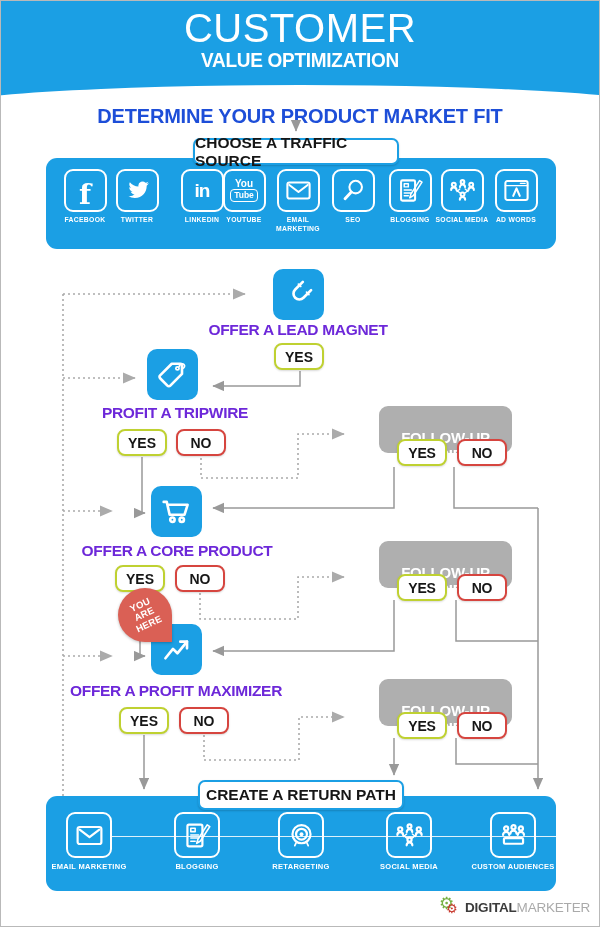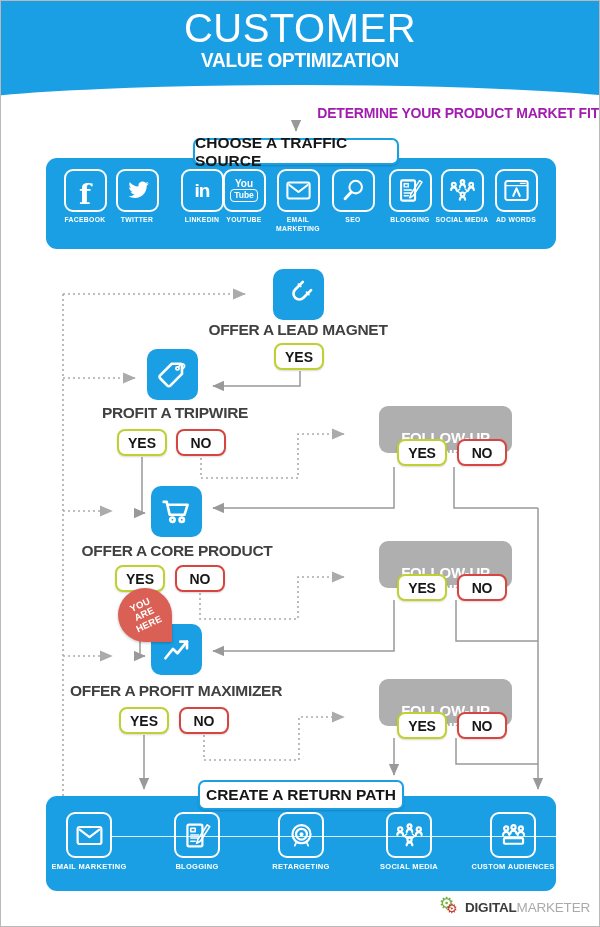--- a/index.html
+++ b/index.html
@@ -5,21 +5,21 @@
   html,body{margin:0;padding:0;background:#fff;}
   body{font-family:"Liberation Sans", sans-serif;}
   .canvas{position:relative;width:600px;height:927px;background:#fff;border:1px solid #b9b9b9;box-sizing:border-box;overflow:hidden;}
 
   
   .header{position:absolute;left:0;top:0;width:100%;height:98px;background:#1b9fe4;overflow:hidden;text-align:center;}
   .header .curve{position:absolute;top:84px;left:-60px;width:720px;height:46px;background:#fff;border-radius:50%;}
   .h-title{margin:0;padding-top:6px;color:#fff;font-size:40px;font-weight:normal;letter-spacing:.5px;line-height:1.05;}
   .h-sub{margin:0;color:#fff;font-size:20px;font-weight:bold;letter-spacing:-.3px;transform:scaleX(.95);}
 
-  .determine{position:absolute;top:104px;left:0;width:100%;text-align:right;font-size:14px;font-weight:bold;color:#a21caf;letter-spacing:-.2px;}
+  .determine{position:absolute;top:104px;left:0;width:100%;text-align:center;font-size:20px;font-weight:bold;color:#1d4ed8;letter-spacing:-.2px;}
 
   .white-pill{position:absolute;background:#fff;border:2.5px solid #1b9fe4;border-radius:7px;display:flex;align-items:center;justify-content:center;font-weight:bold;color:#161616;box-shadow:0 1px 2px rgba(0,0,0,.18);z-index:4;box-sizing:border-box;}
   .choose{left:192px;top:137px;width:206px;height:27px;font-size:15.5px;}
   .return-pill{left:197px;top:779px;width:206px;height:30px;font-size:15.5px;}
 
   
   .panel{position:absolute;background:#1b9fe4;border-radius:11px;z-index:2;}
   .traffic-panel{left:45px;top:157px;width:510px;height:91px;}
   .return-panel{left:45px;top:795px;width:510px;height:95px;}
   .tcol{position:absolute;transform:translateX(-50%);width:56px;text-align:center;}
@@ -34,21 +34,21 @@
   .r-icon svg{width:31px;height:31px;}
   .fb-f{color:#fff;font-family:"DejaVu Serif",serif;font-size:28px;font-weight:bold;line-height:1;margin-top:8px;}
   .in-txt{color:#fff;font-size:19px;font-weight:bold;letter-spacing:-1px;}
   .yt-wrap{display:flex;flex-direction:column;align-items:center;line-height:1;}
   .yt-you{color:#fff;font-size:10px;font-weight:bold;}
   .yt-tube{color:#fff;font-size:8.5px;font-weight:bold;border:1.4px solid #fff;border-radius:4px;padding:1px 3px;margin-top:0;}
 
   
   .node-icon{position:absolute;width:51px;height:51px;background:#1b9fe4;border-radius:10px;display:flex;align-items:center;justify-content:center;z-index:3;}
   .node-icon svg{width:35px;height:35px;stroke:#fff;fill:none;stroke-width:1.8;stroke-linecap:round;stroke-linejoin:round;}
-  .step-label{position:absolute;transform:translateX(-50%);white-space:nowrap;font-size:15.5px;font-weight:bold;color:#404040;letter-spacing:-.3px;z-index:3;}
+  .step-label{position:absolute;transform:translateX(-50%);white-space:nowrap;font-size:15.5px;font-weight:bold;color:#6d28d9;letter-spacing:-.3px;z-index:3;}
   .choice{position:absolute;width:50px;height:27px;background:#fff;border-radius:8px;display:flex;align-items:center;justify-content:center;font-size:14px;font-weight:bold;color:#161616;box-shadow:0 1px 2px rgba(0,0,0,.15);z-index:4;box-sizing:border-box;}
   .yes{border:2px solid #bfd131;}
   .no{border:2px solid #d6453f;}
 
   .fu-box{position:absolute;width:133px;height:47px;background:#afafaf;border-radius:9px;z-index:3;text-align:center;color:#fff;font-size:15px;font-weight:bold;letter-spacing:-.2px;padding-top:23px;box-sizing:border-box;margin-left:28px;}
   .fu-box .choice{top:33px;}
   .fu-yes{left:18px;}
   .fu-no{left:78px;}
 
   

